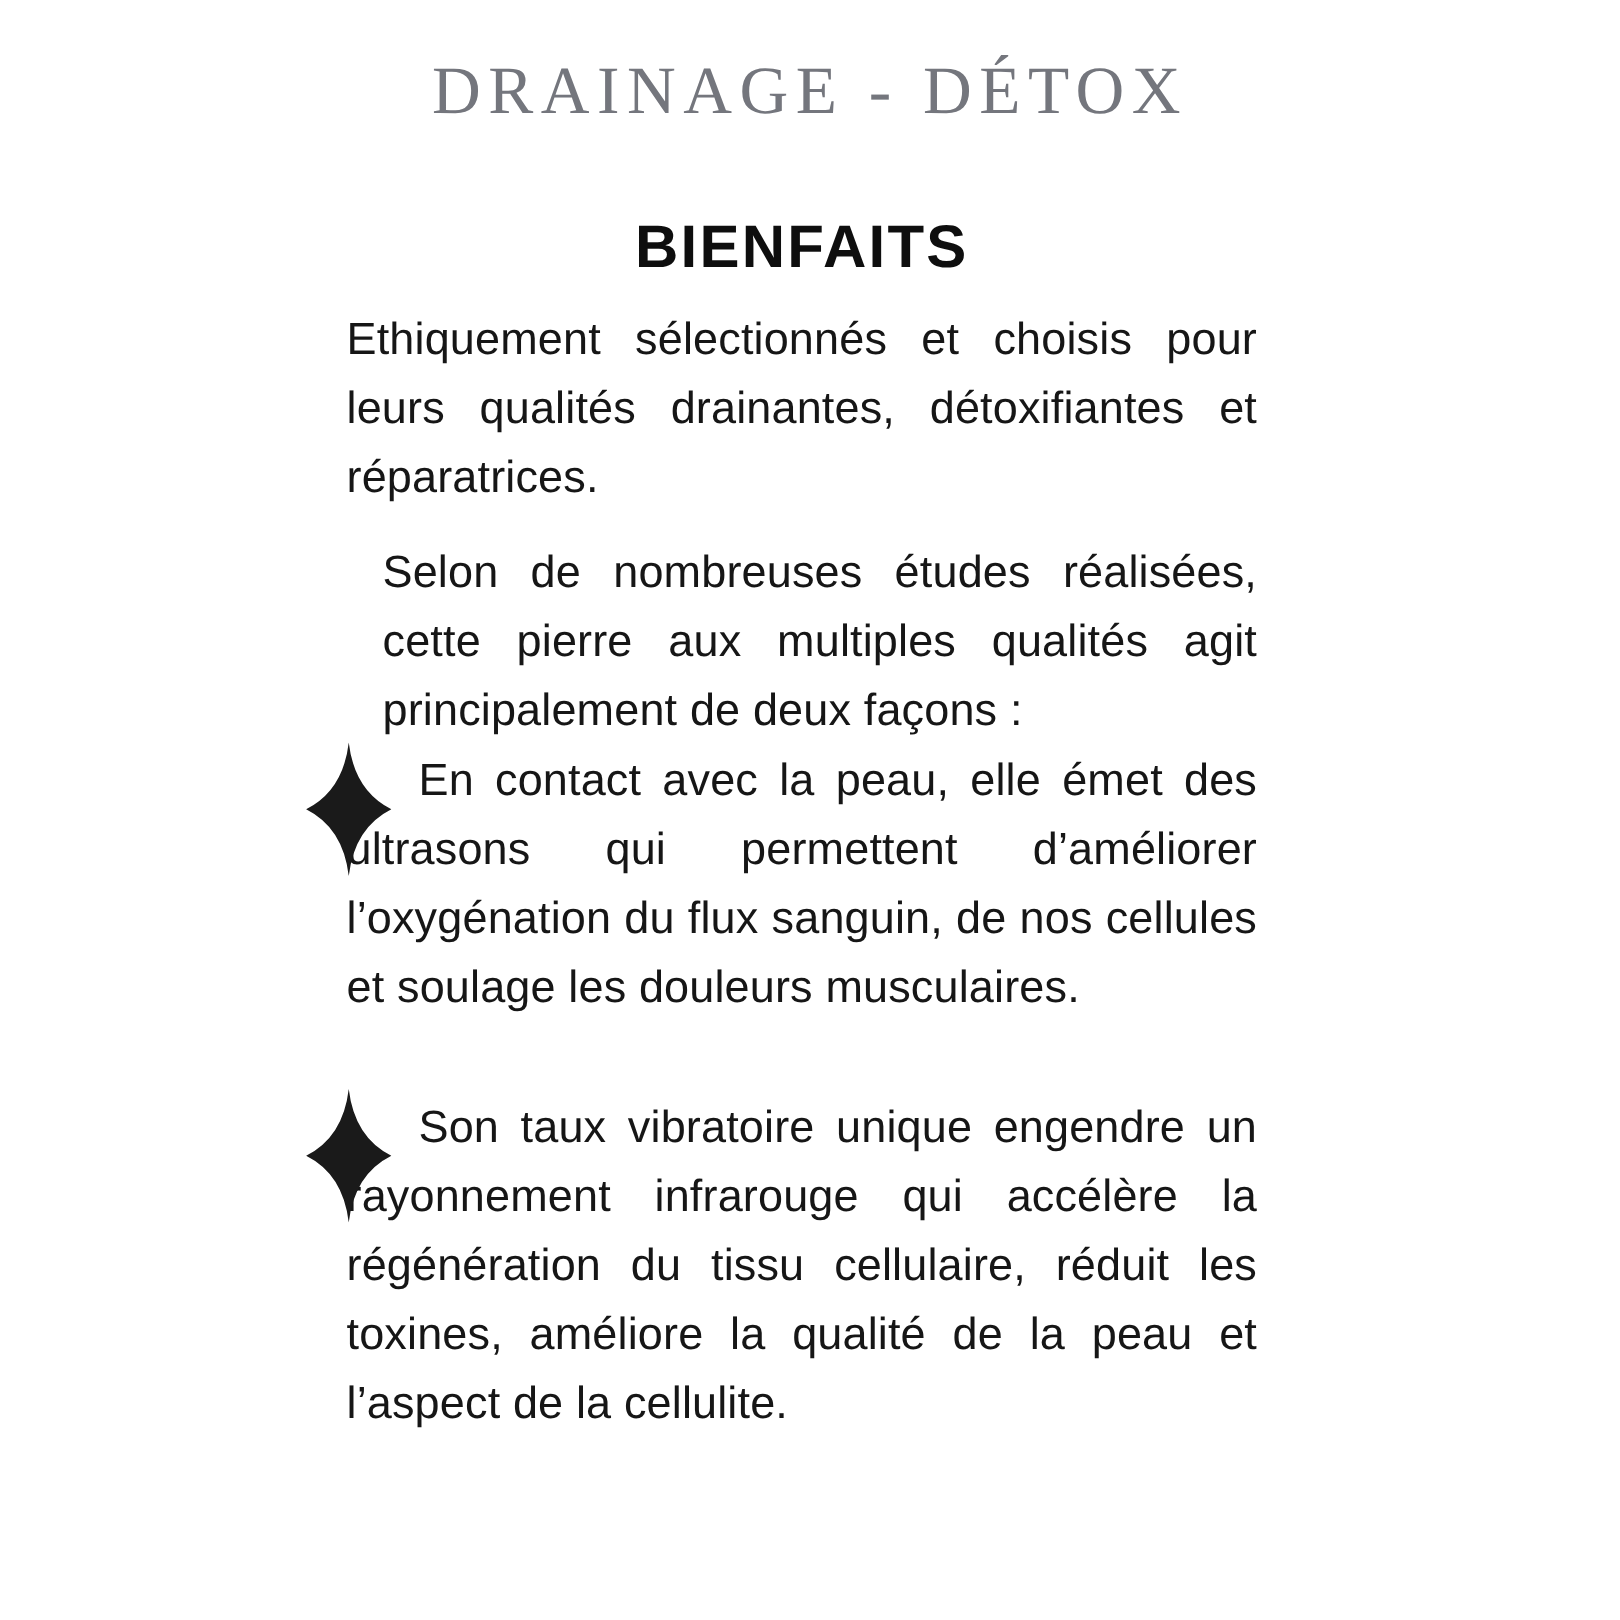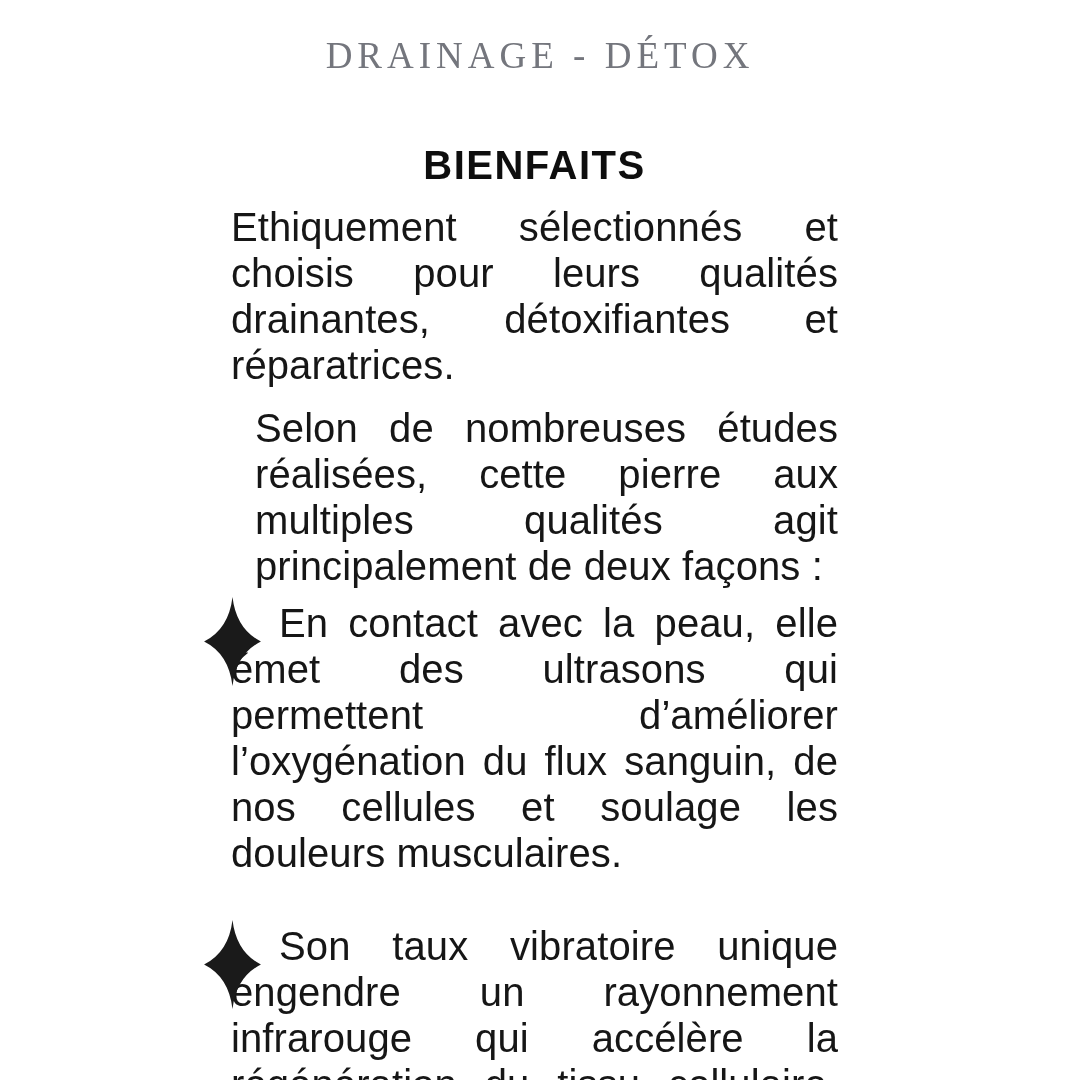--- a/index.html
+++ b/index.html
@@ -14,55 +14,55 @@
     font-family: "Liberation Sans", sans-serif;
   }
   .page-title {
     position: absolute;
     top: 34px;
     left: 0;
     width: 100%;
     text-align: center;
     font-family: "Liberation Serif", serif;
     font-weight: 400;
-    font-size: 37px;
+    font-size: 45px;
     letter-spacing: 5px;
     color: #74767D;
     white-space: nowrap;
   }
   .content {
     position: absolute;
     left: 231px;
     top: 146px;
     width: 607px;
     color: #141414;
   }
   h2.section-heading {
     font-size: 40px;
     line-height: 38px;
     font-weight: 700;
     letter-spacing: 1.5px;
     text-align: center;
     color: #0e0e0e;
   }
   p.body-text {
-    font-size: 40px;
+    font-size: 30px;
     line-height: 46px;
     text-align: justify;
     color: #161616;
     letter-spacing: 0.1px;
   }
   p#benefits-paragraph { margin-top: 20px; }
   h2#lebian-heading { margin-top: 30px; }
   p#lebian-intro { margin-top: 17px; margin-left: 24px; }
   p.bullet {
     position: relative;
     text-indent: 48px;
   }
-  p#bullet-1 { margin-top: 11px; }
+  p#bullet-1 { margin-top: 1px; }
   p#bullet-2 { margin-top: 47px; }
   .star {
     position: absolute;
     left: -27px;
     top: -3px;
     width: 57px;
     height: 89px;
     display: block;
   }
   .star svg { display: block; width: 100%; height: 100%; }

